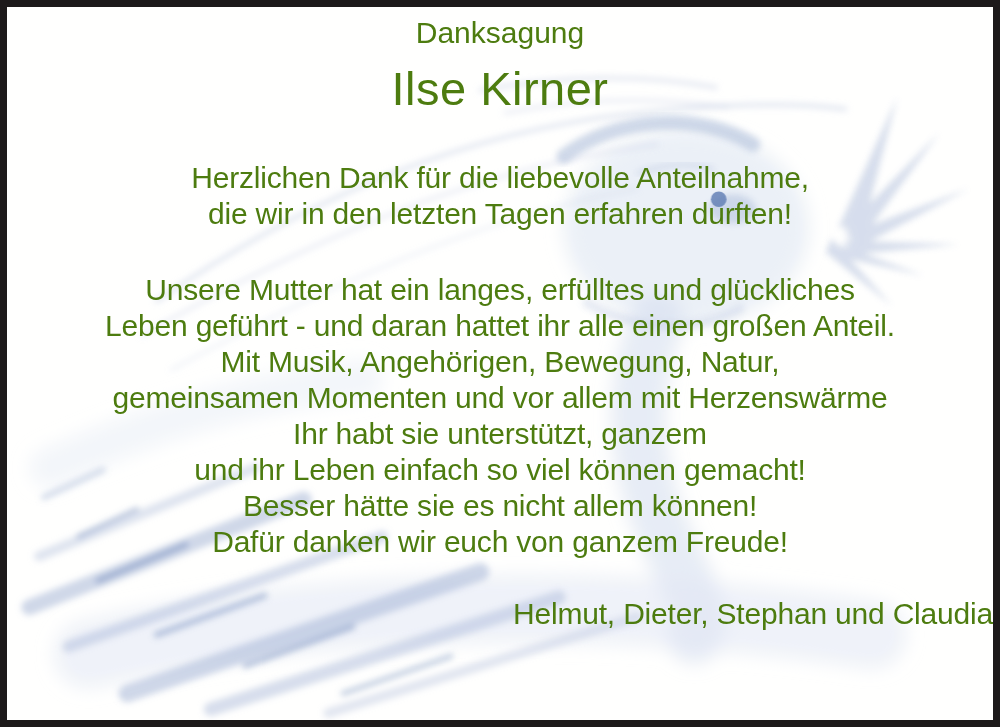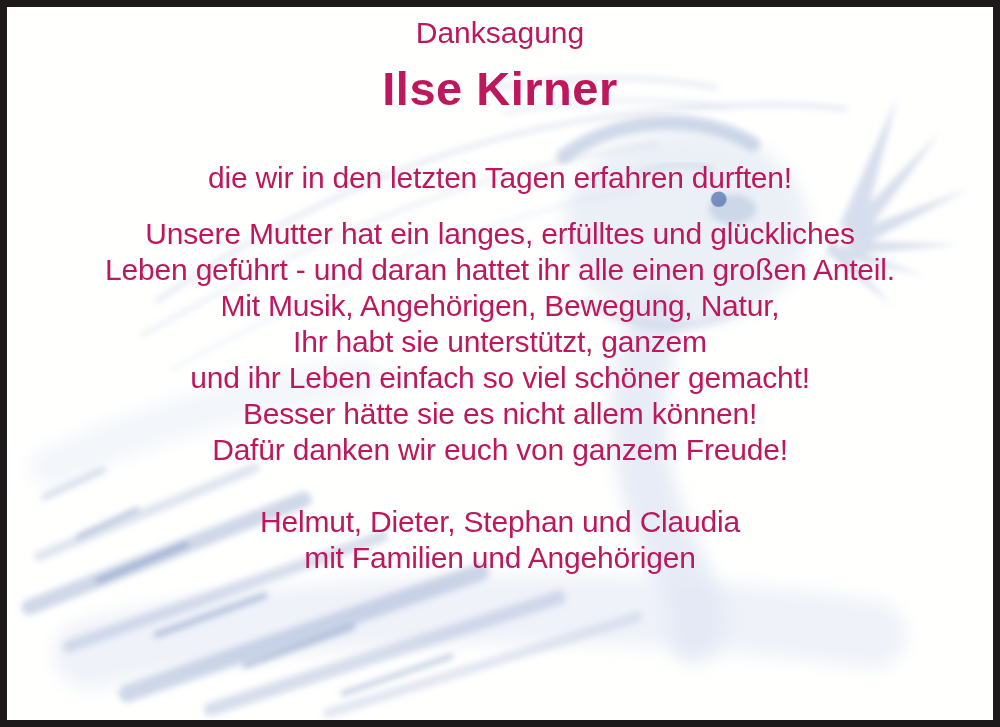--- a/index.html
+++ b/index.html
@@ -21,37 +21,37 @@
     position: absolute;
     inset: 0;
     width: 100%;
     height: 100%;
     pointer-events: none;
   }
   .content {
     position: relative;
     z-index: 2;
     text-align: center;
-    color: #be185d;
+    color: #4d7c0f;
   }
   .kicker {
     margin-top: 8px;
     font-size: 30px;
     line-height: 36px;
   }
   .name {
     margin: 10px 0 0 0;
     font-size: 47px;
     line-height: 56px;
-    font-weight: 700;
+    font-weight: 400;
     letter-spacing: 0.5px;
   }
   .intro  { margin-top: 43px; }
-  .bodytx { margin-top: 20px; }
-  .signature { margin-top: 36px; }
+  .bodytx { margin-top: 40px; }
+  .signature { margin-top: 36px; text-align: right; }
   .line {
     font-size: 30px;
     line-height: 36px;
     letter-spacing: -0.2px;
     white-space: nowrap;
   }
 </style>
 </head>
 <body>
 
@@ -115,32 +115,33 @@
     </g>
   </svg>
 
   <div class="content">
 
     <div class="kicker">Danksagung</div>
 
     <h1 class="name">Ilse Kirner</h1>
 
     <div class="intro">
+      <div class="line">Herzlichen Dank für die liebevolle Anteilnahme,</div>
       <div class="line">die wir in den letzten Tagen erfahren durften!</div>
     </div>
 
     <div class="bodytx">
       <div class="line">Unsere Mutter hat ein langes, erfülltes und glückliches</div>
       <div class="line">Leben geführt - und daran hattet ihr alle einen großen Anteil.</div>
       <div class="line">Mit Musik, Angehörigen, Bewegung, Natur,</div>
+      <div class="line">gemeinsamen Momenten und vor allem mit Herzenswärme</div>
       <div class="line">Ihr habt sie unterstützt, ganzem</div>
-      <div class="line">und ihr Leben einfach so viel schöner gemacht!</div>
+      <div class="line">und ihr Leben einfach so viel können gemacht!</div>
       <div class="line">Besser hätte sie es nicht allem können!</div>
       <div class="line">Dafür danken wir euch von ganzem Freude!</div>
     </div>
 
     <div class="signature">
       <div class="line">Helmut, Dieter, Stephan und Claudia</div>
-      <div class="line">mit Familien und Angehörigen</div>
     </div>
 
   </div>
 </div>
 
 </body></html>

